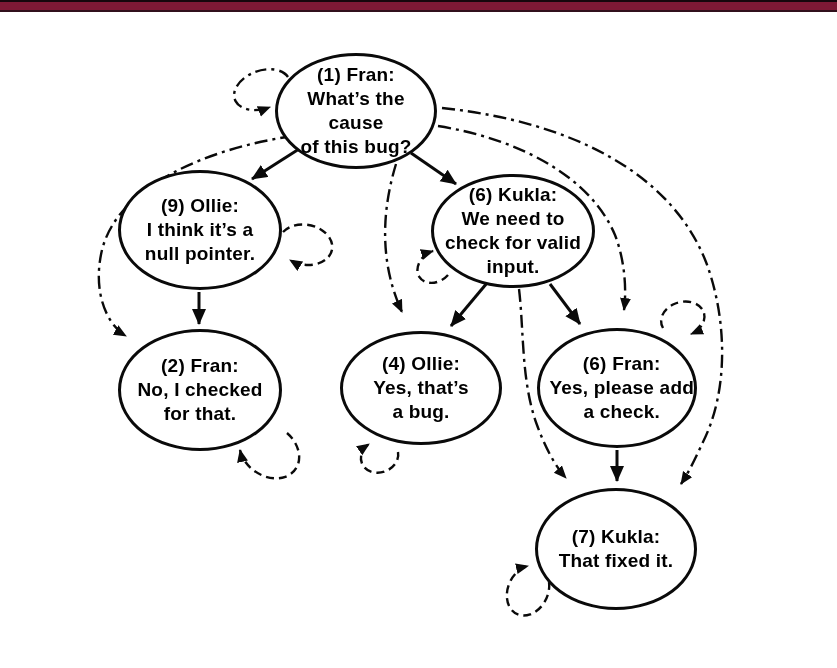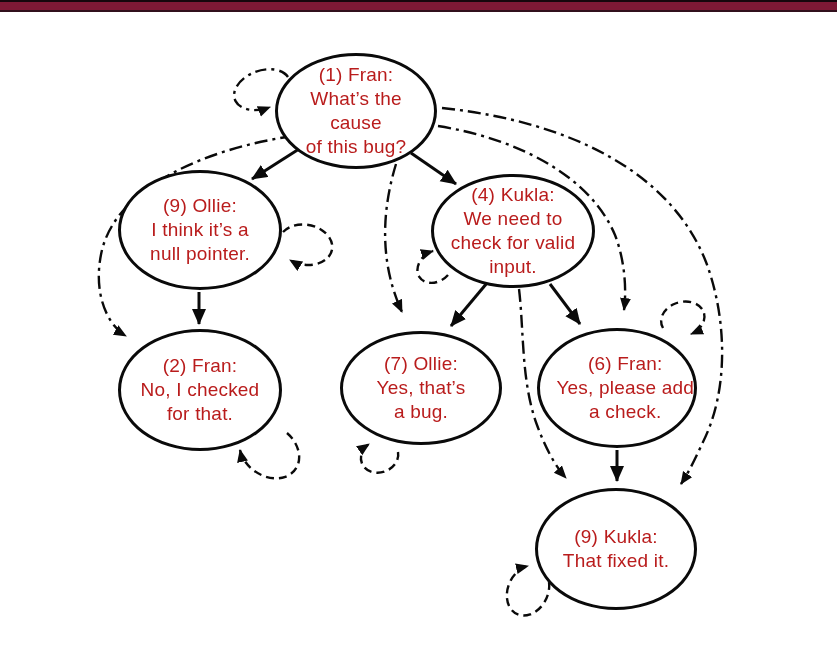--- a/index.html
+++ b/index.html
@@ -13,21 +13,21 @@
     box-sizing:border-box;
   }
   #graph-svg{position:absolute;left:0;top:0;width:837px;height:668px;}
   .node{
     position:absolute;box-sizing:border-box;
     border:3px solid #0a0a0a;border-radius:50%;
     display:flex;align-items:center;justify-content:center;
     text-align:center;background:#ffffff;
   }
   .node .txt{
-    white-space:pre-line;font-size:19px;font-weight:normal;color:#b91c1c;
+    white-space:pre-line;font-size:19px;font-weight:bold;color:#000000;
     line-height:1.26;letter-spacing:0.2px;
   }
   .n1{left:275px;top:53px;width:162px;height:116px;}
   .n2{left:118px;top:170px;width:164px;height:120px;}
   .n3{left:118px;top:329px;width:164px;height:122px;}
   .n4{left:431px;top:174px;width:164px;height:114px;}
   .n5{left:340px;top:331px;width:162px;height:114px;}
   .n6{left:537px;top:328px;width:160px;height:120px;justify-content:flex-end;}
   .n7{left:535px;top:488px;width:162px;height:122px;}
   .edge{fill:none;stroke:#0a0a0a;}
@@ -84,32 +84,32 @@
     <div class="txt">(9) Ollie:
 I think it’s a
 null pointer.</div>
   </div>
   <div class="node n3">
     <div class="txt">(2) Fran:
 No, I checked
 for that.</div>
   </div>
   <div class="node n4">
-    <div class="txt">(4) Kukla:
+    <div class="txt">(6) Kukla:
 We need to
 check for valid
 input.</div>
   </div>
   <div class="node n5">
-    <div class="txt">(7) Ollie:
+    <div class="txt">(4) Ollie:
 Yes, that’s
 a bug.</div>
   </div>
   <div class="node n6">
     <div class="txt">(6) Fran:
 Yes, please add
 a check.</div>
   </div>
   <div class="node n7">
-    <div class="txt">(9) Kukla:
+    <div class="txt">(7) Kukla:
 That fixed it.</div>
   </div>
 </div>
 
 </body></html>

